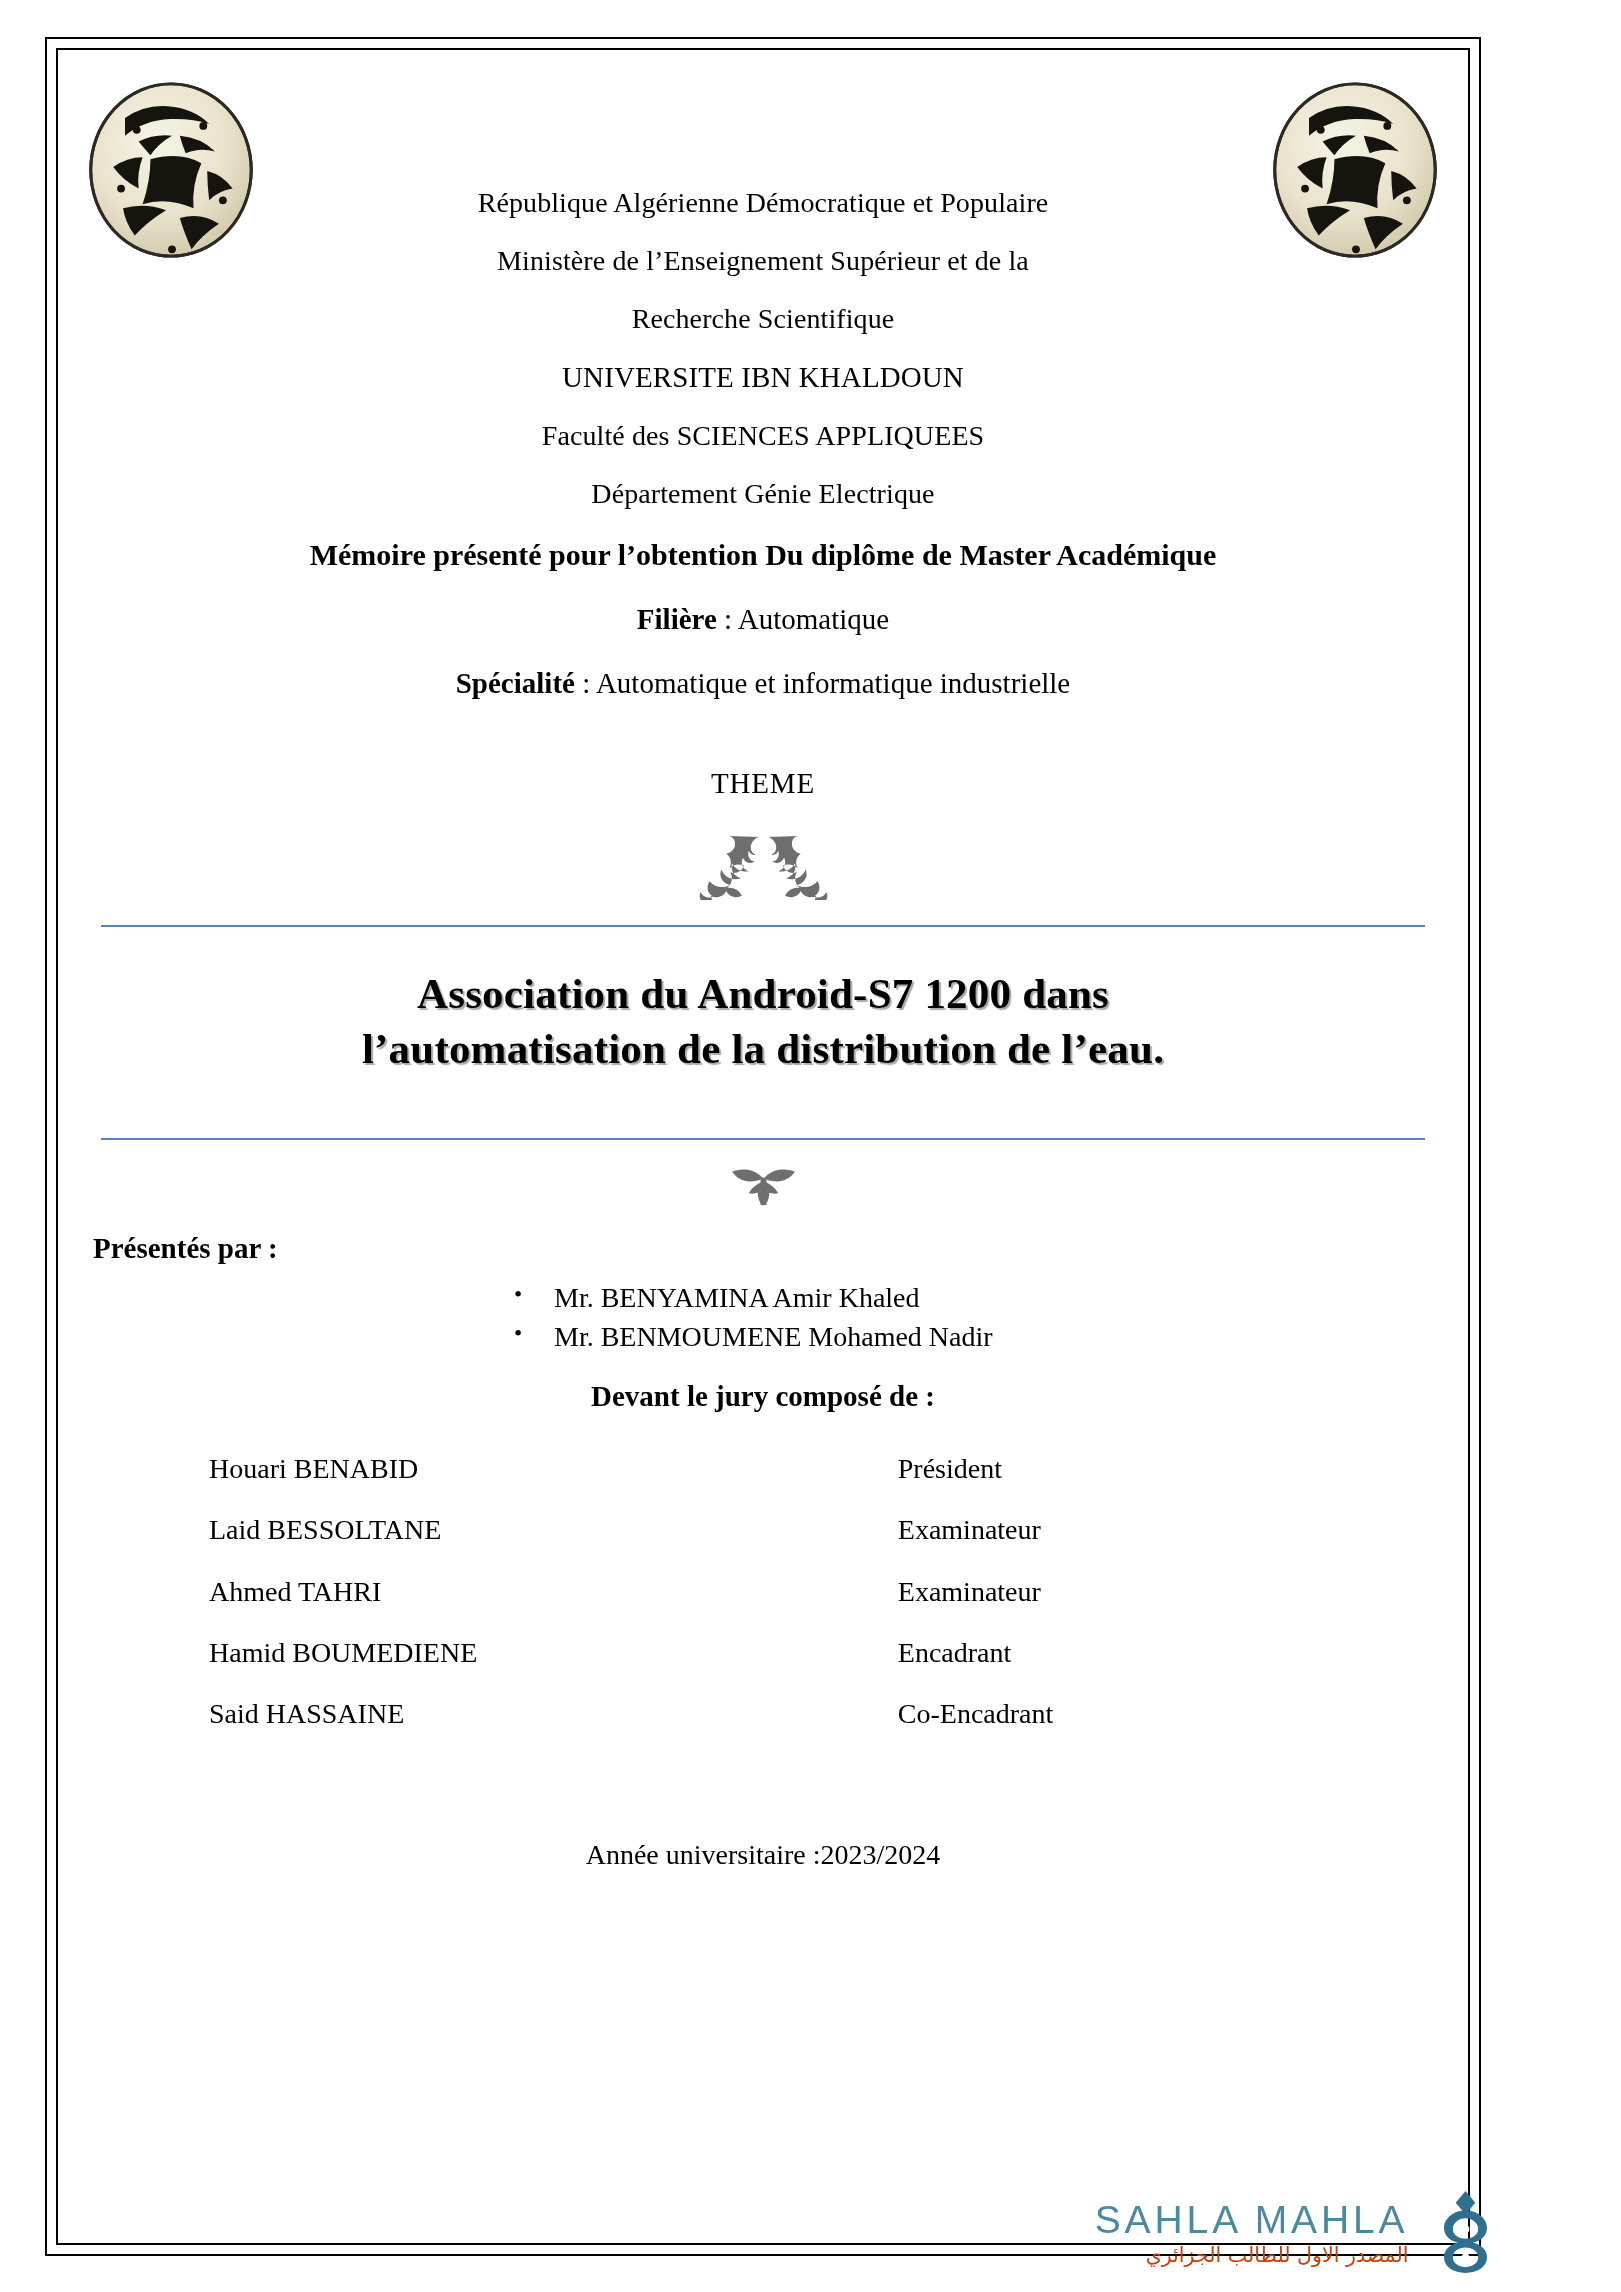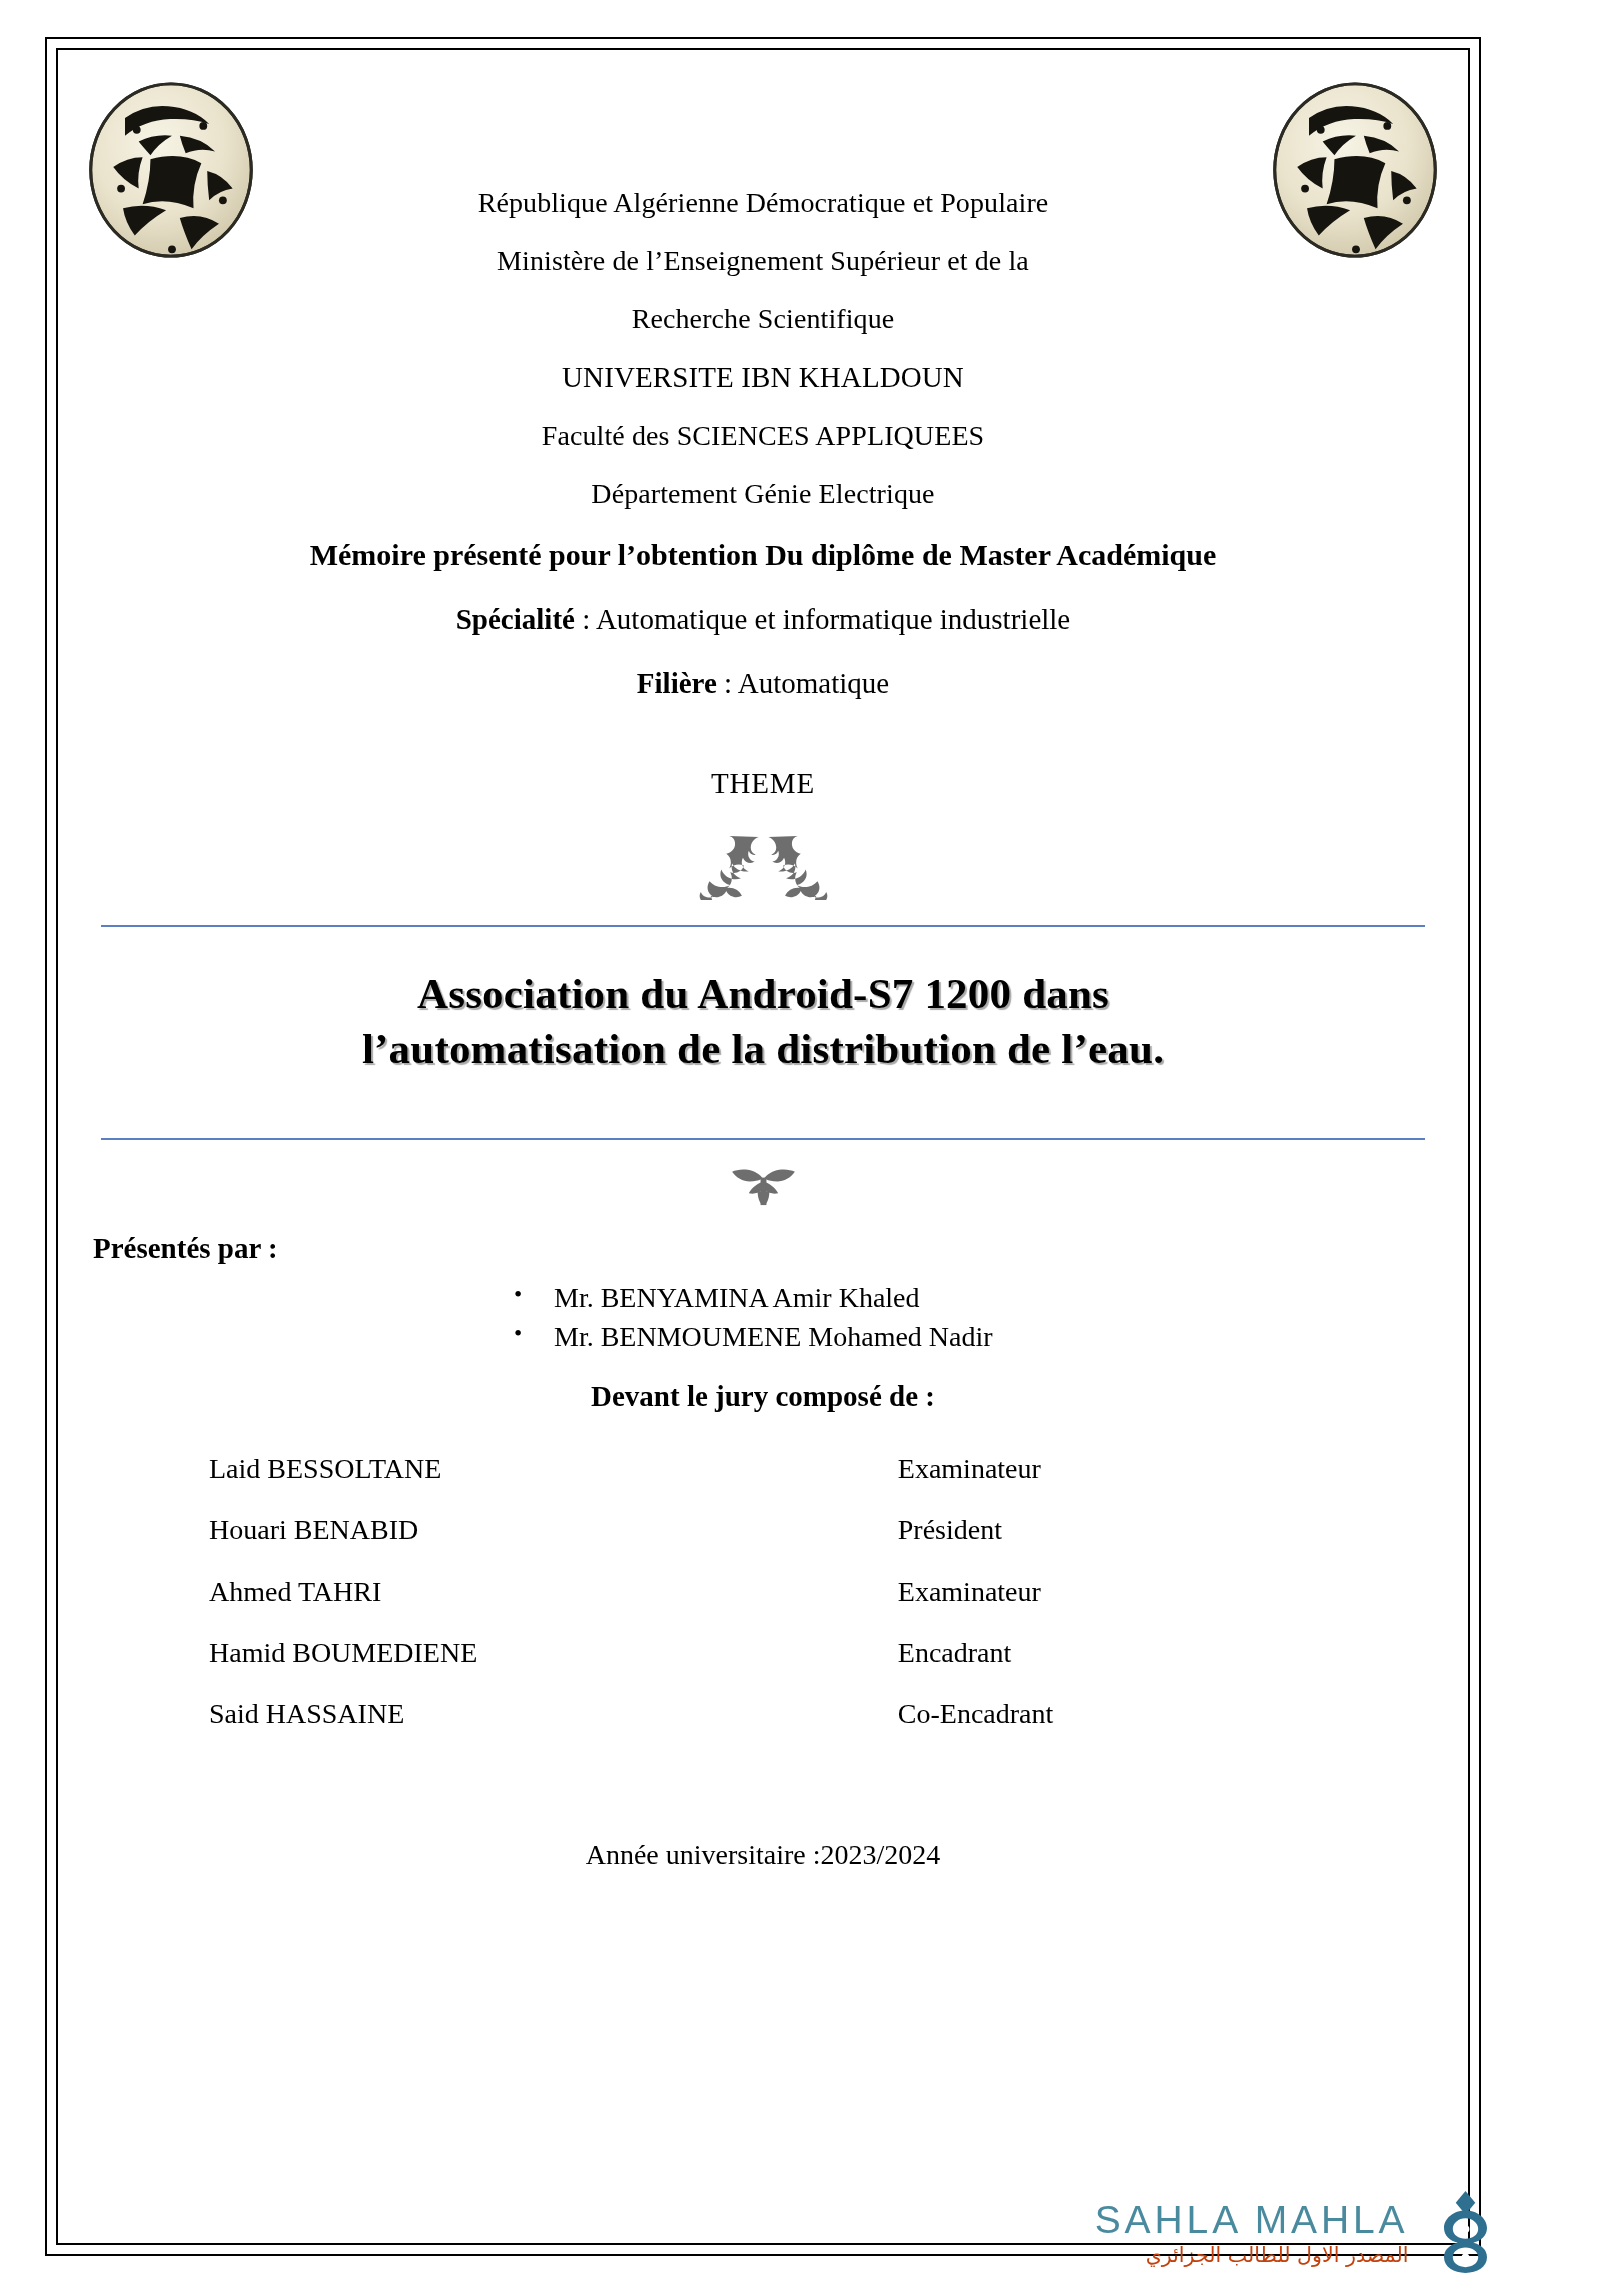--- a/index.html
+++ b/index.html
@@ -289,25 +289,25 @@
       <div class="hdr-line">Ministère de l’Enseignement Supérieur et de la</div>
       <div class="hdr-line">Recherche Scientifique</div>
       <div class="hdr-line caps">UNIVERSITE IBN KHALDOUN</div>
       <div class="hdr-line">Faculté des SCIENCES APPLIQUEES</div>
       <div class="hdr-line">Département Génie Electrique</div>
     </div>
 
     <div class="bold-line">Mémoire présenté pour l’obtention Du diplôme de Master Académique</div>
 
     <div class="mixed-line">
+      <b>Filière</b><span> : Automatique</span>
+    </div>
+
+    <div class="mixed-line">
       <b>Spécialité</b><span> : Automatique et informatique industrielle</span>
-    </div>
-
-    <div class="mixed-line">
-      <b>Filière</b><span> : Automatique</span>
     </div>
 
     <div class="theme-label">THEME</div>
 
     <div class="ornament-wrap">
       <svg width="147" height="71" viewBox="0 0 150 72" aria-hidden="true">
         <g fill="#6e6e6e">
 
           <g>
             <path d="M70 8 c-5 2 -8 6 -8 11 c0 3 2 6 5 7 c-3 1 -6 -1 -7 -4 c-2 5 1 10 6 11 c-4 3 -10 1 -12 -4 c-3 6 0 12 6 14 c-7 1 -14 -2 -17 -8 c-2 7 2 13 9 15 c-8 3 -17 -1 -20 -9 c-3 7 1 14 9 16 c-7 4 -16 2 -21 -4 c-4 6 -2 13 4 16 c-5 2 -11 0 -13 -5 c-3 5 0 11 6 12 c-3 2 -7 1 -9 -2 c-1 4 2 7 6 6 c-2 2 -5 2 -7 0 c0 3 3 5 6 4 l3 -1 c-1 3 -4 4 -7 3 c2 3 7 3 10 0 c5 -5 5 -12 2 -18 c6 3 13 1 16 -5 c3 6 10 8 16 5 c-3 -6 -9 -9 -15 -8 c5 -4 6 -11 3 -16 c6 2 12 -1 14 -7 c-5 -2 -11 -1 -15 3 c3 -5 2 -12 -3 -15 c5 -1 9 -5 9 -10 c0 -4 -2 -7 -6 -8 z"></path>
@@ -353,26 +353,26 @@
         <span class="bullet">•</span>
         <span>Mr. BENMOUMENE Mohamed Nadir</span>
       </div>
     </div>
 
     <div class="jury-label">Devant le jury composé de :</div>
 
     <table class="jury-table">
       <tbody>
         <tr>
+          <td class="jury-name">Houari BENABID</td>
+          <td class="jury-role">Président</td>
+        </tr>
+        <tr>
           <td class="jury-name">Laid BESSOLTANE</td>
           <td class="jury-role">Examinateur</td>
-        </tr>
-        <tr>
-          <td class="jury-name">Houari BENABID</td>
-          <td class="jury-role">Président</td>
         </tr>
         <tr>
           <td class="jury-name">Ahmed TAHRI</td>
           <td class="jury-role">Examinateur</td>
         </tr>
         <tr>
           <td class="jury-name">Hamid BOUMEDIENE</td>
           <td class="jury-role">Encadrant</td>
         </tr>
         <tr>

